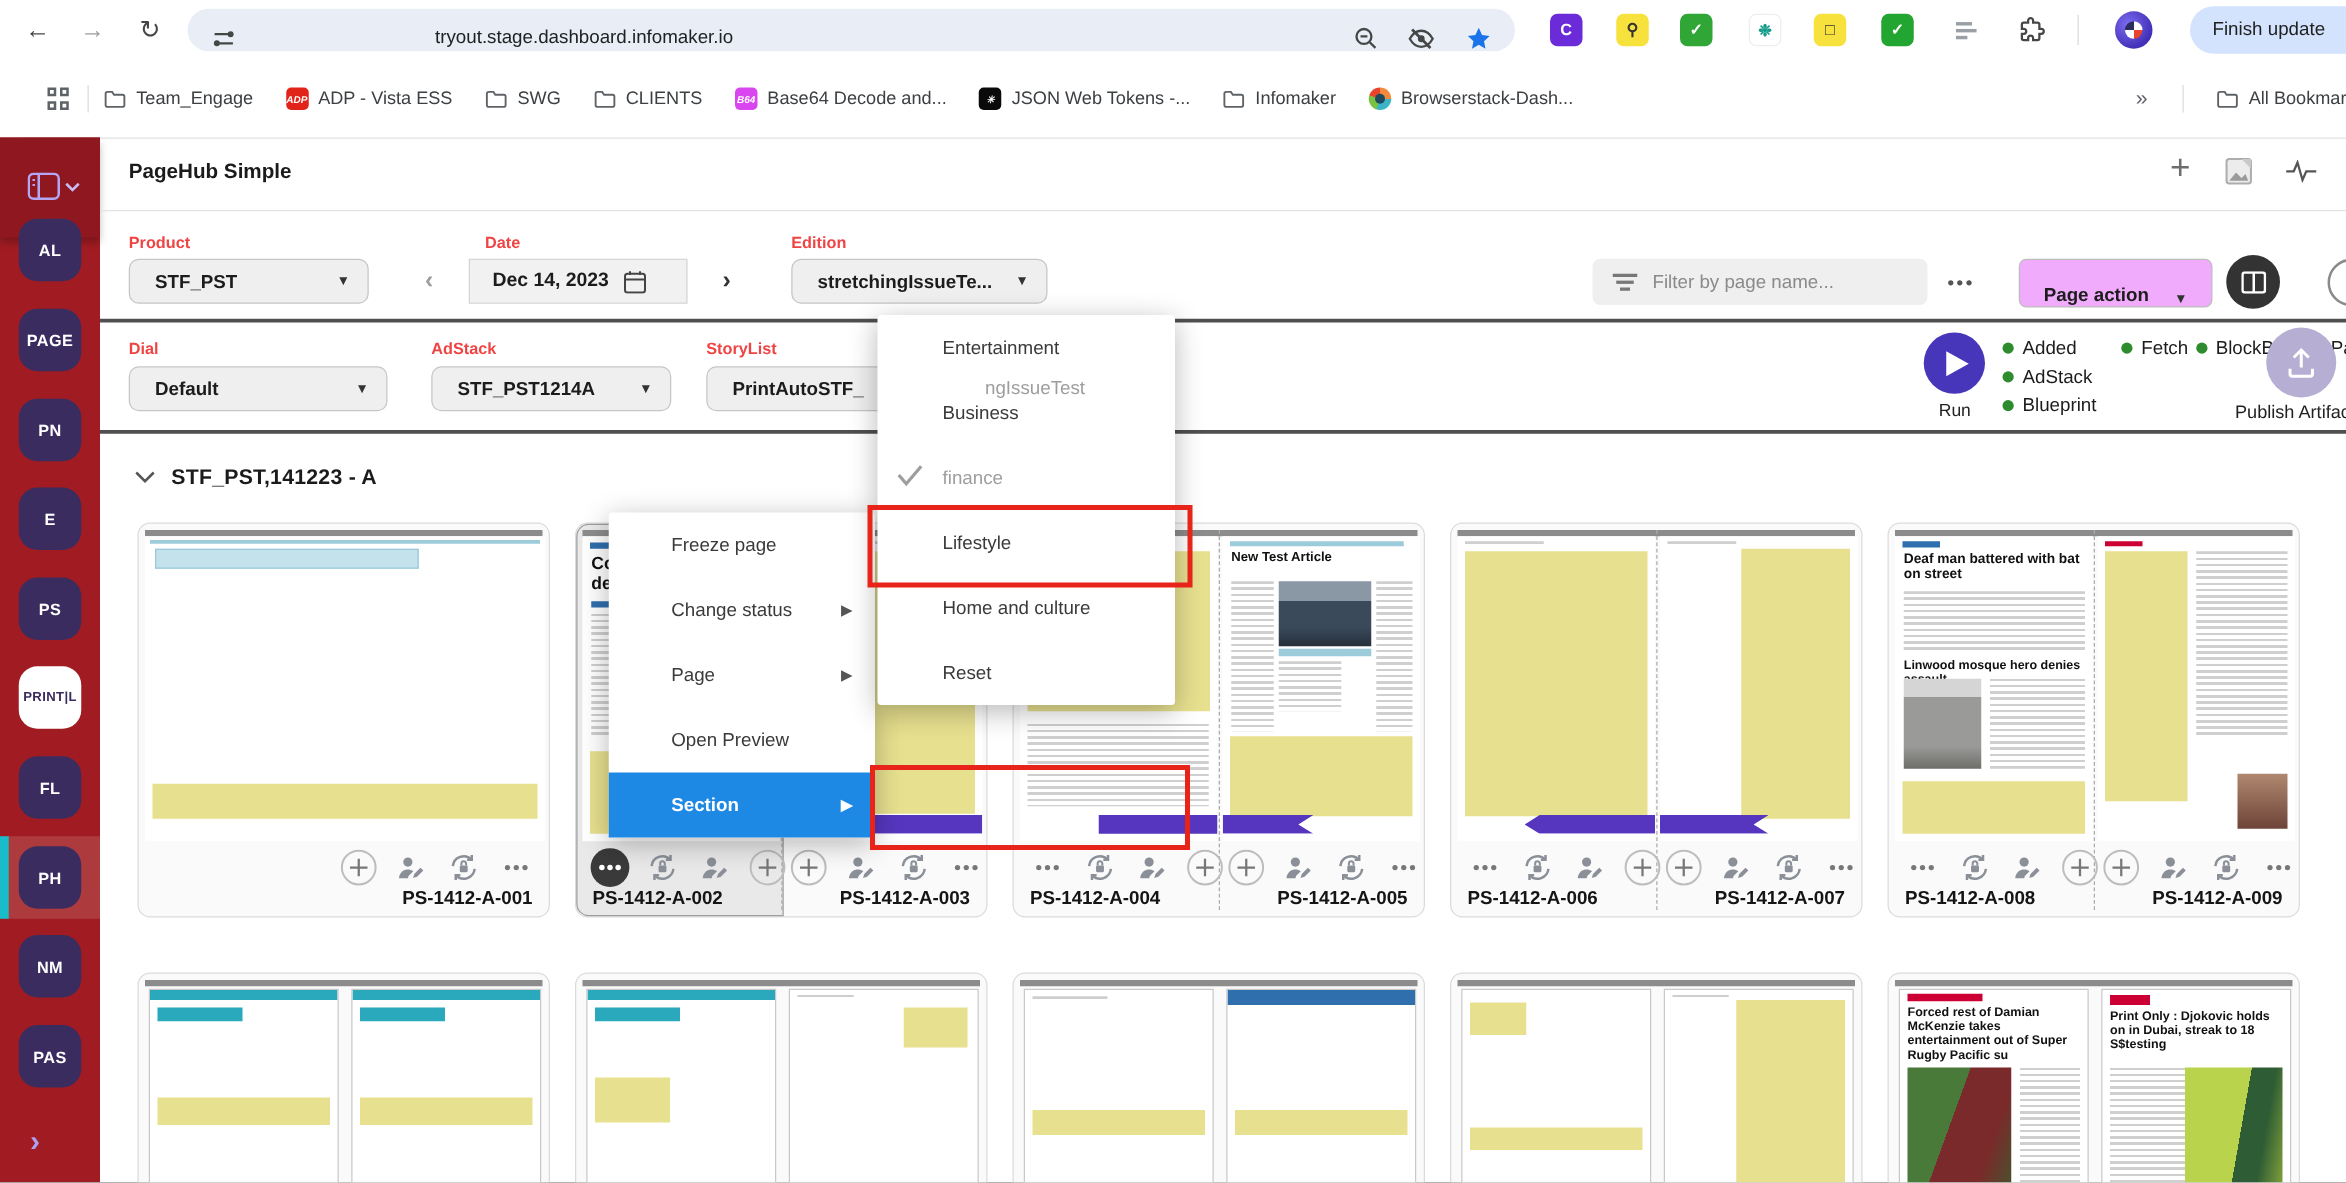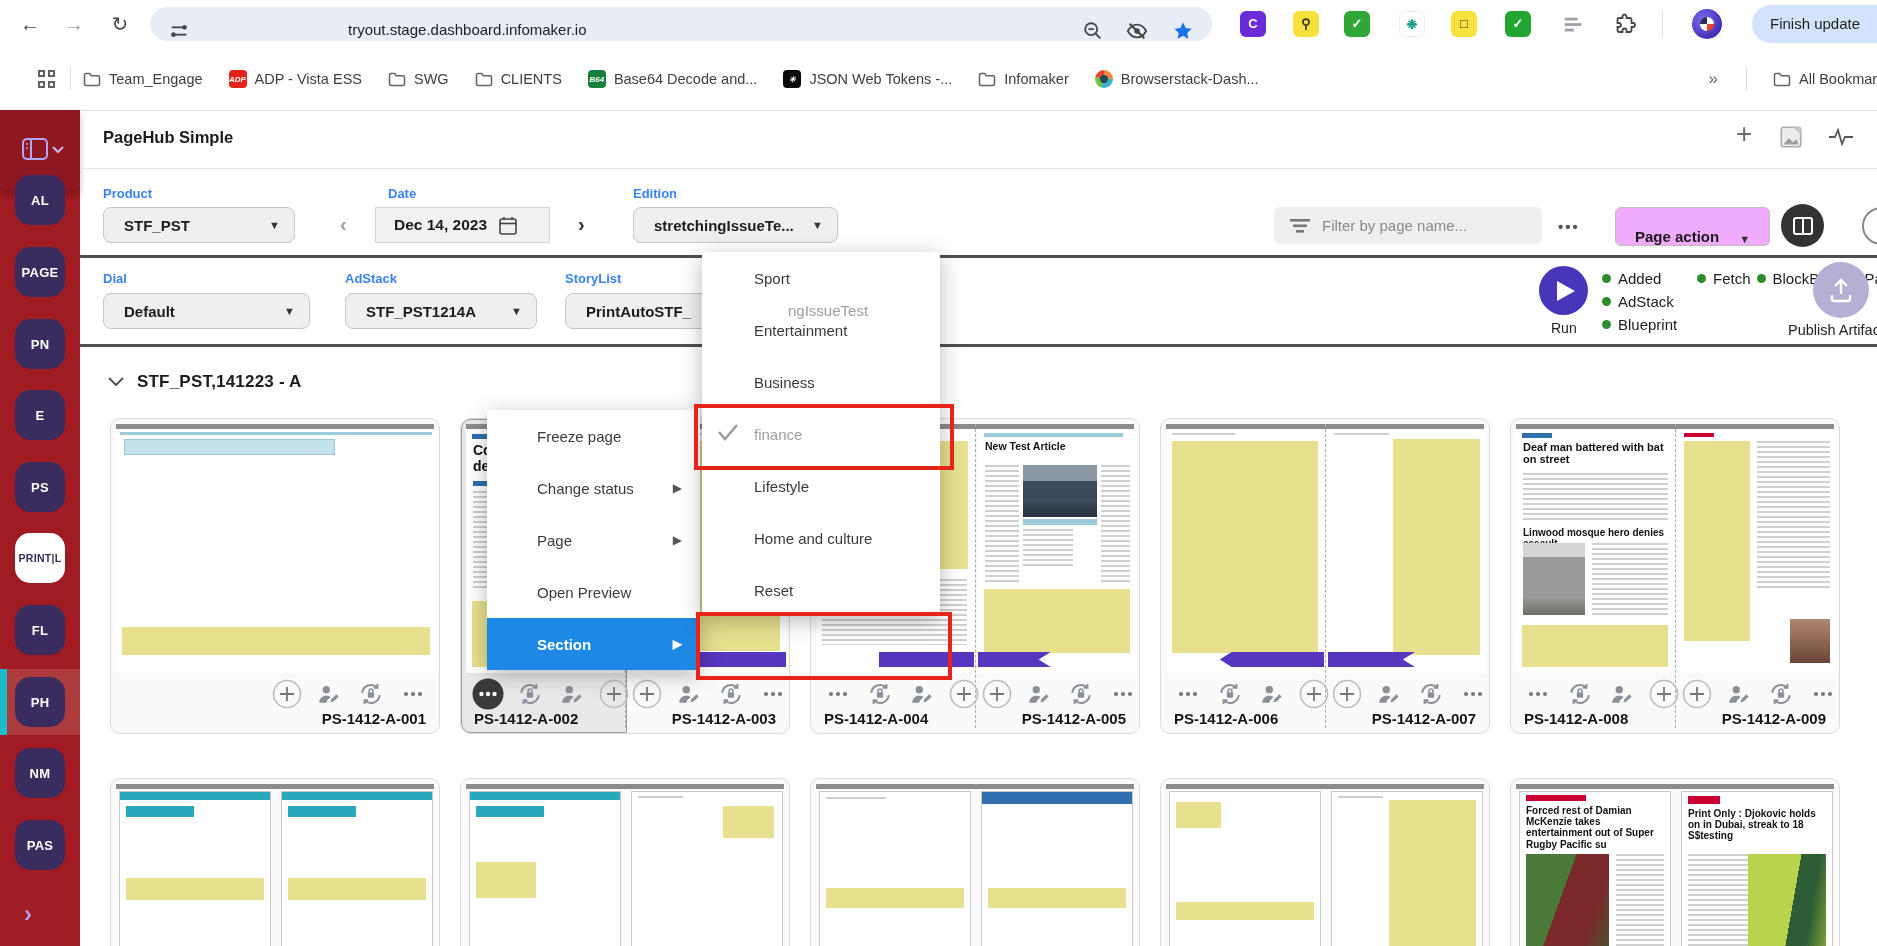--- a/index.html
+++ b/index.html
@@ -51,21 +51,21 @@
   .sb-activeband{left:0;width:80px;height:66px;background:#AD3B3E;}
   .sb-teal{left:0;width:7px;height:66px;background:#19BCC8;}
   .sb-expand{left:24px;top:900px;color:#AF9FF0;font-size:24px;font-weight:bold;}
 
   .app-header-title{left:103px;top:128px;font-size:16.5px;font-weight:bold;color:#1b1b1b;}
   .hdr-ic{top:124px;color:#6d6d6d;}
   .divider-l{height:1px;background:#e3e3e3;}
   .divider-d{height:3px;background:#4F4F4F;}
 
   
-  .flabel{font-size:13px;font-weight:bold;color:#3b82f6;}
+  .flabel{font-size:13px;font-weight:bold;color:#ef4444;}
   .select{height:36px;background:#EFEFEF;border:1px solid #c6c6c6;border-radius:8px;
     font-size:15px;font-weight:bold;color:#1c1c1c;display:flex;align-items:center;padding:0 14px 0 20px;
     box-sizing:border-box;justify-content:space-between;}
   .caret{font-size:11px;color:#333;margin-left:10px;}
   .datebox{height:36px;background:#F1F1F1;border:1px solid #d6d6d6;border-radius:0;font-size:15.5px;
     font-weight:bold;color:#1c1c1c;display:flex;align-items:center;padding:0 12px 0 18px;box-sizing:border-box;gap:12px;}
   .dchev{font-size:20px;color:#9e9e9e;font-weight:bold;top:213px;}
   .dchev.dark{color:#333;}
   .ghost{font-size:15px;color:#9e9e9e;z-index:45;}
 
@@ -223,21 +223,21 @@
           </svg>
           <span>SWG</span>
         </div>
         <div class="bm-item">
           <svg class="folder-svg" viewBox="0 0 24 20">
             <path d="M2 4a2 2 0 0 1 2-2h5l2 3h9a2 2 0 0 1 2 2v9a2 2 0 0 1-2 2H4a2 2 0 0 1-2-2z" fill="none" stroke="#5f6368" stroke-width="2"></path>
           </svg>
           <span>CLIENTS</span>
         </div>
         <div class="bm-item">
-          <span class="badge" style="background:#15803d">B64</span>
+          <span class="badge" style="background:#d946ef">B64</span>
           <span>Base64 Decode and...</span>
         </div>
         <div class="bm-item">
           <span class="badge" style="background:#0A0A0A">✳</span>
           <span>JSON Web Tokens -...</span>
         </div>
         <div class="bm-item">
           <svg class="folder-svg" viewBox="0 0 24 20">
             <path d="M2 4a2 2 0 0 1 2-2h5l2 3h9a2 2 0 0 1 2 2v9a2 2 0 0 1-2 2H4a2 2 0 0 1-2-2z" fill="none" stroke="#5f6368" stroke-width="2"></path>
           </svg>
@@ -921,23 +921,20 @@
       <div class="mi">
         <span>Open Preview</span>
       </div>
       <div class="mi hl">
         <span>Section</span>
         <span class="arr">▶</span>
       </div>
     </div>
   <div class="abs menu" style="left:702px;top:252px;width:238px" id="sub-menu">
       <div class="smi">
-        <span>Sport</span>
-      </div>
-      <div class="smi">
         <span>Entertainment</span>
       </div>
       <div class="smi">
         <span>Business</span>
       </div>
       <div class="smi dis">
         <svg class="chk" width="22" height="18" viewBox="0 0 22 18">
           <path d="M2 9l6 7L20 2" fill="none" stroke="#9e9e9e" stroke-width="2.6"></path>
         </svg>
         <span>finance</span>

